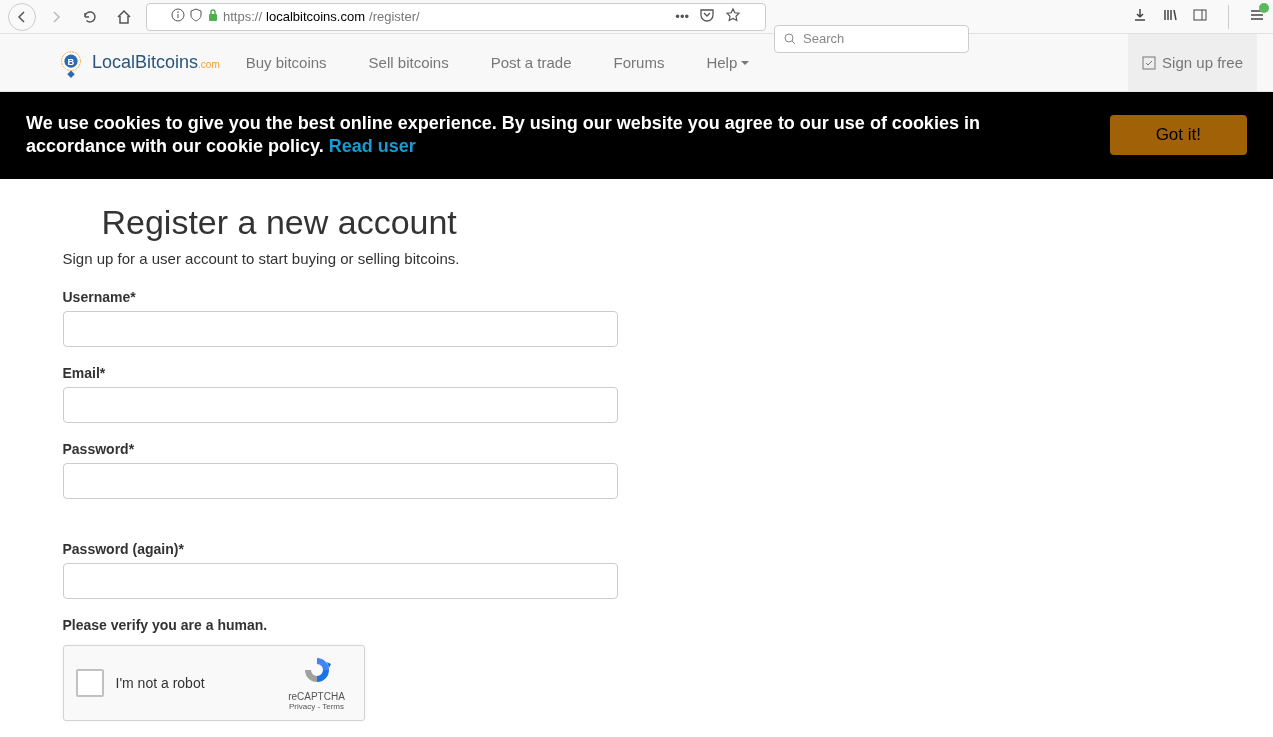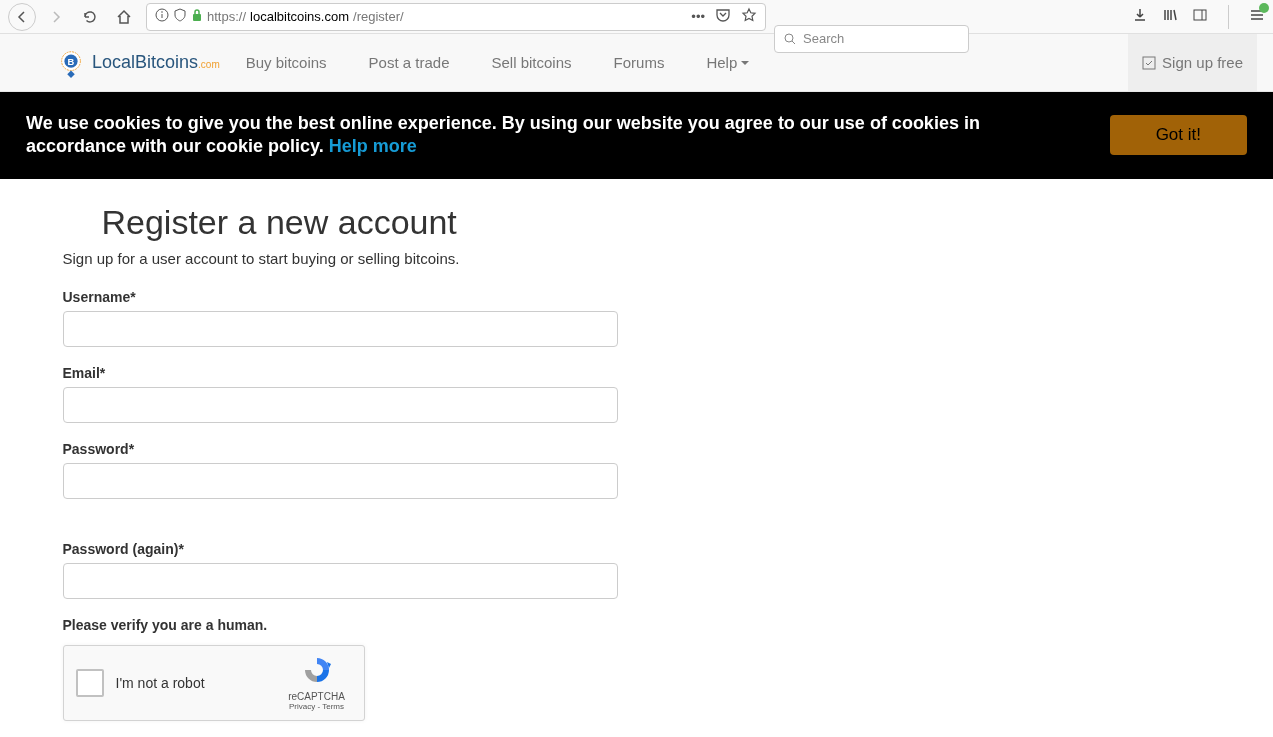--- a/index.html
+++ b/index.html
@@ -4,21 +4,21 @@
 <style>
 * { margin: 0; padding: 0; box-sizing: border-box; }
 body { font-family: "Helvetica Neue", Helvetica, Arial, sans-serif; font-size: 14px; color: #333; background: #fff; }
 
 
 .browser-chrome { background: #f9f9f9; border-bottom: 1px solid #e0e0e0; padding: 4px 8px; display: flex; align-items: center; gap: 8px; height: 34px; }
 .nav-buttons { display: flex; align-items: center; gap: 6px; }
 .nav-btn { width: 28px; height: 28px; display: flex; align-items: center; justify-content: center; color: #555; cursor: pointer; border-radius: 4px; }
 .nav-btn.disabled { color: #bbb; cursor: default; }
 .nav-circle { border: 1px solid #ccc; border-radius: 50%; }
-.address-bar { flex: 0 0 620px; height: 28px; border: 1px solid #ccc; border-radius: 4px; display: flex; align-items: center; padding: 0 8px; background: #fff; gap: 4px; font-size: 13px; color: #555; }
+.address-bar { flex: 0 0 620px; height: 28px; border: 1px solid #ccc; border-radius: 4px; display: flex; align-items: center; padding: 0 24px; background: #fff; gap: 4px; font-size: 13px; color: #555; }
 .address-bar .url-dark { color: #000; }
 .address-bar .url-light { color: #777; }
 .addr-spacer { flex: 1; }
 .addr-icons { display: flex; gap: 10px; align-items: center; color: #555; }
 .search-bar { flex: 0 0 195px; height: 28px; border: 1px solid #ccc; border-radius: 4px; display: flex; align-items: center; padding: 0 8px; background: #fff; gap: 6px; color: #888; font-size: 13px; margin-top: 44px; }
 .chrome-spacer { flex: 1; }
 .chrome-tools { display: flex; gap: 14px; align-items: center; color: #444; }
 .chrome-sep { width: 1px; height: 24px; background: #ccc; margin: 0 6px; }
 .hamburger-wrap { position: relative; }
 .green-dot { position: absolute; top: -4px; right: -4px; width: 10px; height: 10px; border-radius: 50%; background: #5cb85c; }
@@ -174,43 +174,43 @@
       <circle cx="16" cy="14" r="7" fill="#2a6bb8"></circle>
       <text x="16" y="18" text-anchor="middle" fill="#fff" font-size="10" font-weight="bold">B</text>
       <path d="M16 24 L12 28 L16 32 L20 28 Z" fill="#2a6bb8"></path>
     </svg>
     <span class="brand-text">
       <span class="lb-dark">LocalBitcoins</span><span class="lb-com">.com</span>
     </span>
   </div>
   <div class="nav-links">
     <div class="nav-link">Buy bitcoins</div>
+    <div class="nav-link">Sell bitcoins</div>
     <div class="nav-link">Post a trade</div>
-    <div class="nav-link">Sell bitcoins</div>
     <div class="nav-link">Forums</div>
     <div class="nav-link">
       <span>Help</span>
       <span class="caret-down"></span>
     </div>
   </div>
   <span class="nav-spacer"></span>
   <div class="nav-right">
     <div class="nav-btn-box signup-box">
       <svg width="14" height="14" viewBox="0 0 14 14">
           <rect x="1" y="1" width="12" height="12" stroke="#777" fill="none"></rect>
           <path d="M4 7l2 2 4-4" stroke="#777" fill="none"></path>
         </svg>
       <span>Sign up free</span>
     </div>
   </div>
 </div>
 
 <div class="cookie-banner">
   <div class="cookie-text">
-    <span>We use cookies to give you the best online experience. By using our website you agree to our use of cookies in accordance with our cookie policy. </span><a href="#">Help more</a>
+    <span>We use cookies to give you the best online experience. By using our website you agree to our use of cookies in accordance with our cookie policy. </span><a href="#">Read user</a>
   </div>
   <button class="cookie-btn">Got it!</button>
 </div>
 
 <div class="container">
   <h1 class="page-title">Register a new account</h1>
   <p class="page-subtitle">Sign up for a user account to start buying or selling bitcoins.</p>
 
   <div class="form-group">
     <label class="form-label">Username*</label>

